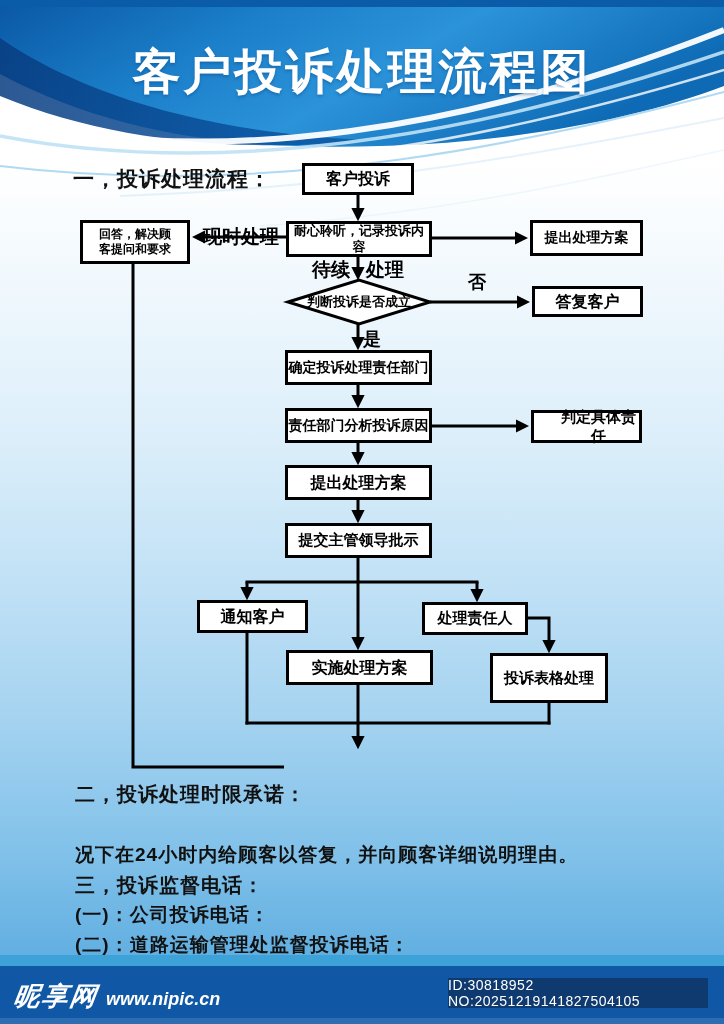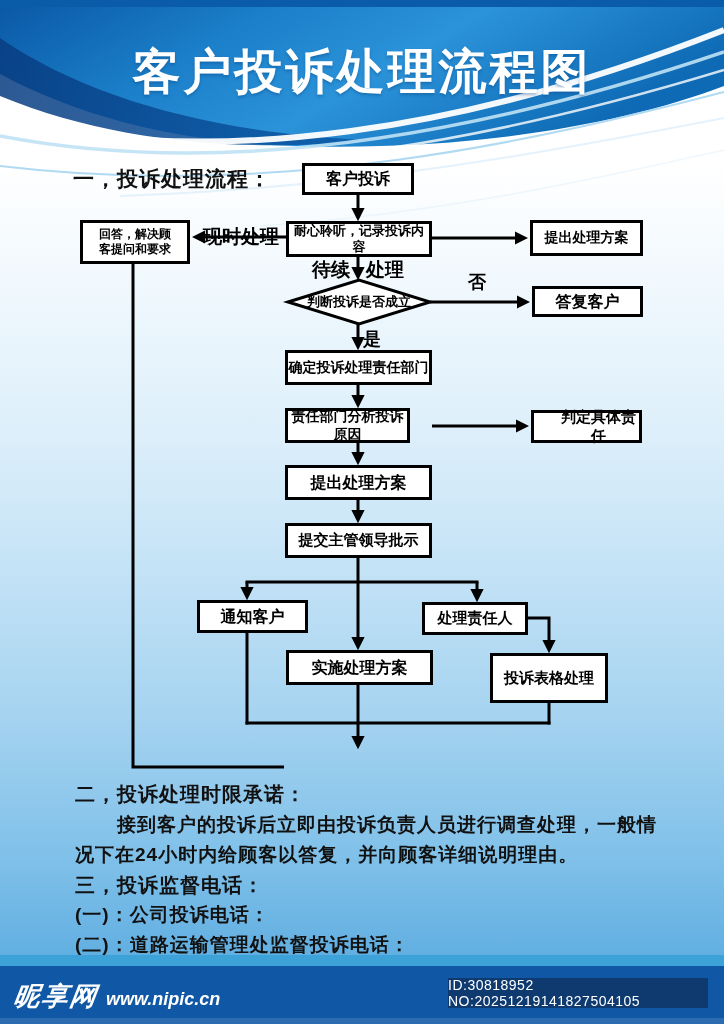--- a/index.html
+++ b/index.html
@@ -138,21 +138,21 @@
   </div>
 
   <div class="node" style="left:530px; top:220px; width:113px; height:36px; font-size:14px;">提出处理方案</div>
 
   <div class="node borderless" style="left:293px; top:289px; width:132px; height:26px; font-size:13px;">判断投诉是否成立</div>
 
   <div class="node" style="left:532px; top:286px; width:111px; height:31px; font-size:16px;">答复客户</div>
 
   <div class="node" style="left:285px; top:350px; width:147px; height:35px; font-size:14px;">确定投诉处理责任部门</div>
 
-  <div class="node" style="left:285px; top:408px; width:125px; height:35px; font-size:14px;">责任部门分析投诉原因</div>
+  <div class="node" style="left:285px; top:408px; width:147px; height:35px; font-size:14px;">责任部门分析投诉原因</div>
 
   <div class="node" style="left:531px; top:410px; width:111px; height:33px; font-size:15px;padding-left:24px;">判定具体责任</div>
 
   <div class="node" style="left:285px; top:465px; width:147px; height:35px; font-size:16px;">提出处理方案</div>
 
   <div class="node" style="left:285px; top:523px; width:147px; height:35px; font-size:15px;">提交主管领导批示</div>
 
   <div class="node" style="left:197px; top:600px; width:111px; height:33px; font-size:16px;">通知客户</div>
 
   <div class="node" style="left:422px; top:602px; width:106px; height:33px; font-size:15px;">处理责任人</div>
@@ -162,21 +162,20 @@
   <div class="node" style="left:490px; top:653px; width:118px; height:50px; font-size:15px;">投诉表格处理</div>
 
 
   <div class="flabel" style="left:203px; top:212px; font-size:19px;margin-top:12px;">现时处理</div>
   <div class="flabel" style="left:312px; top:257px; font-size:19px;">待续</div>
   <div class="flabel" style="left:366px; top:257px; font-size:19px;">处理</div>
   <div class="flabel" style="left:468px; top:270px; font-size:18px;">否</div>
   <div class="flabel" style="left:363px; top:327px; font-size:18px;">是</div>
 
   <div class="heading" style="left:42px; top:781px;">二，投诉处理时限承诺：</div>
-  <div class="bodyline" style="left:84px; top:812px;">接到客户的投诉后立即由投诉负责人员进行调查处理，一般情</div>
   <div class="bodyline" style="left:42px; top:842px;">况下在24小时内给顾客以答复，并向顾客详细说明理由。</div>
   <div class="heading" style="left:42px; top:872px;">三，投诉监督电话：</div>
   <div class="bodyline" style="left:42px; top:902px;">(一)：公司投诉电话：</div>
   <div class="bodyline" style="left:42px; top:932px;">(二)：道路运输管理处监督投诉电话：</div>
 
   <div id="footer">
     <div class="footer-strip-top"></div>
     <div class="footer-main">
       <div class="site-brand">
         <span class="site-name">昵享网</span>

